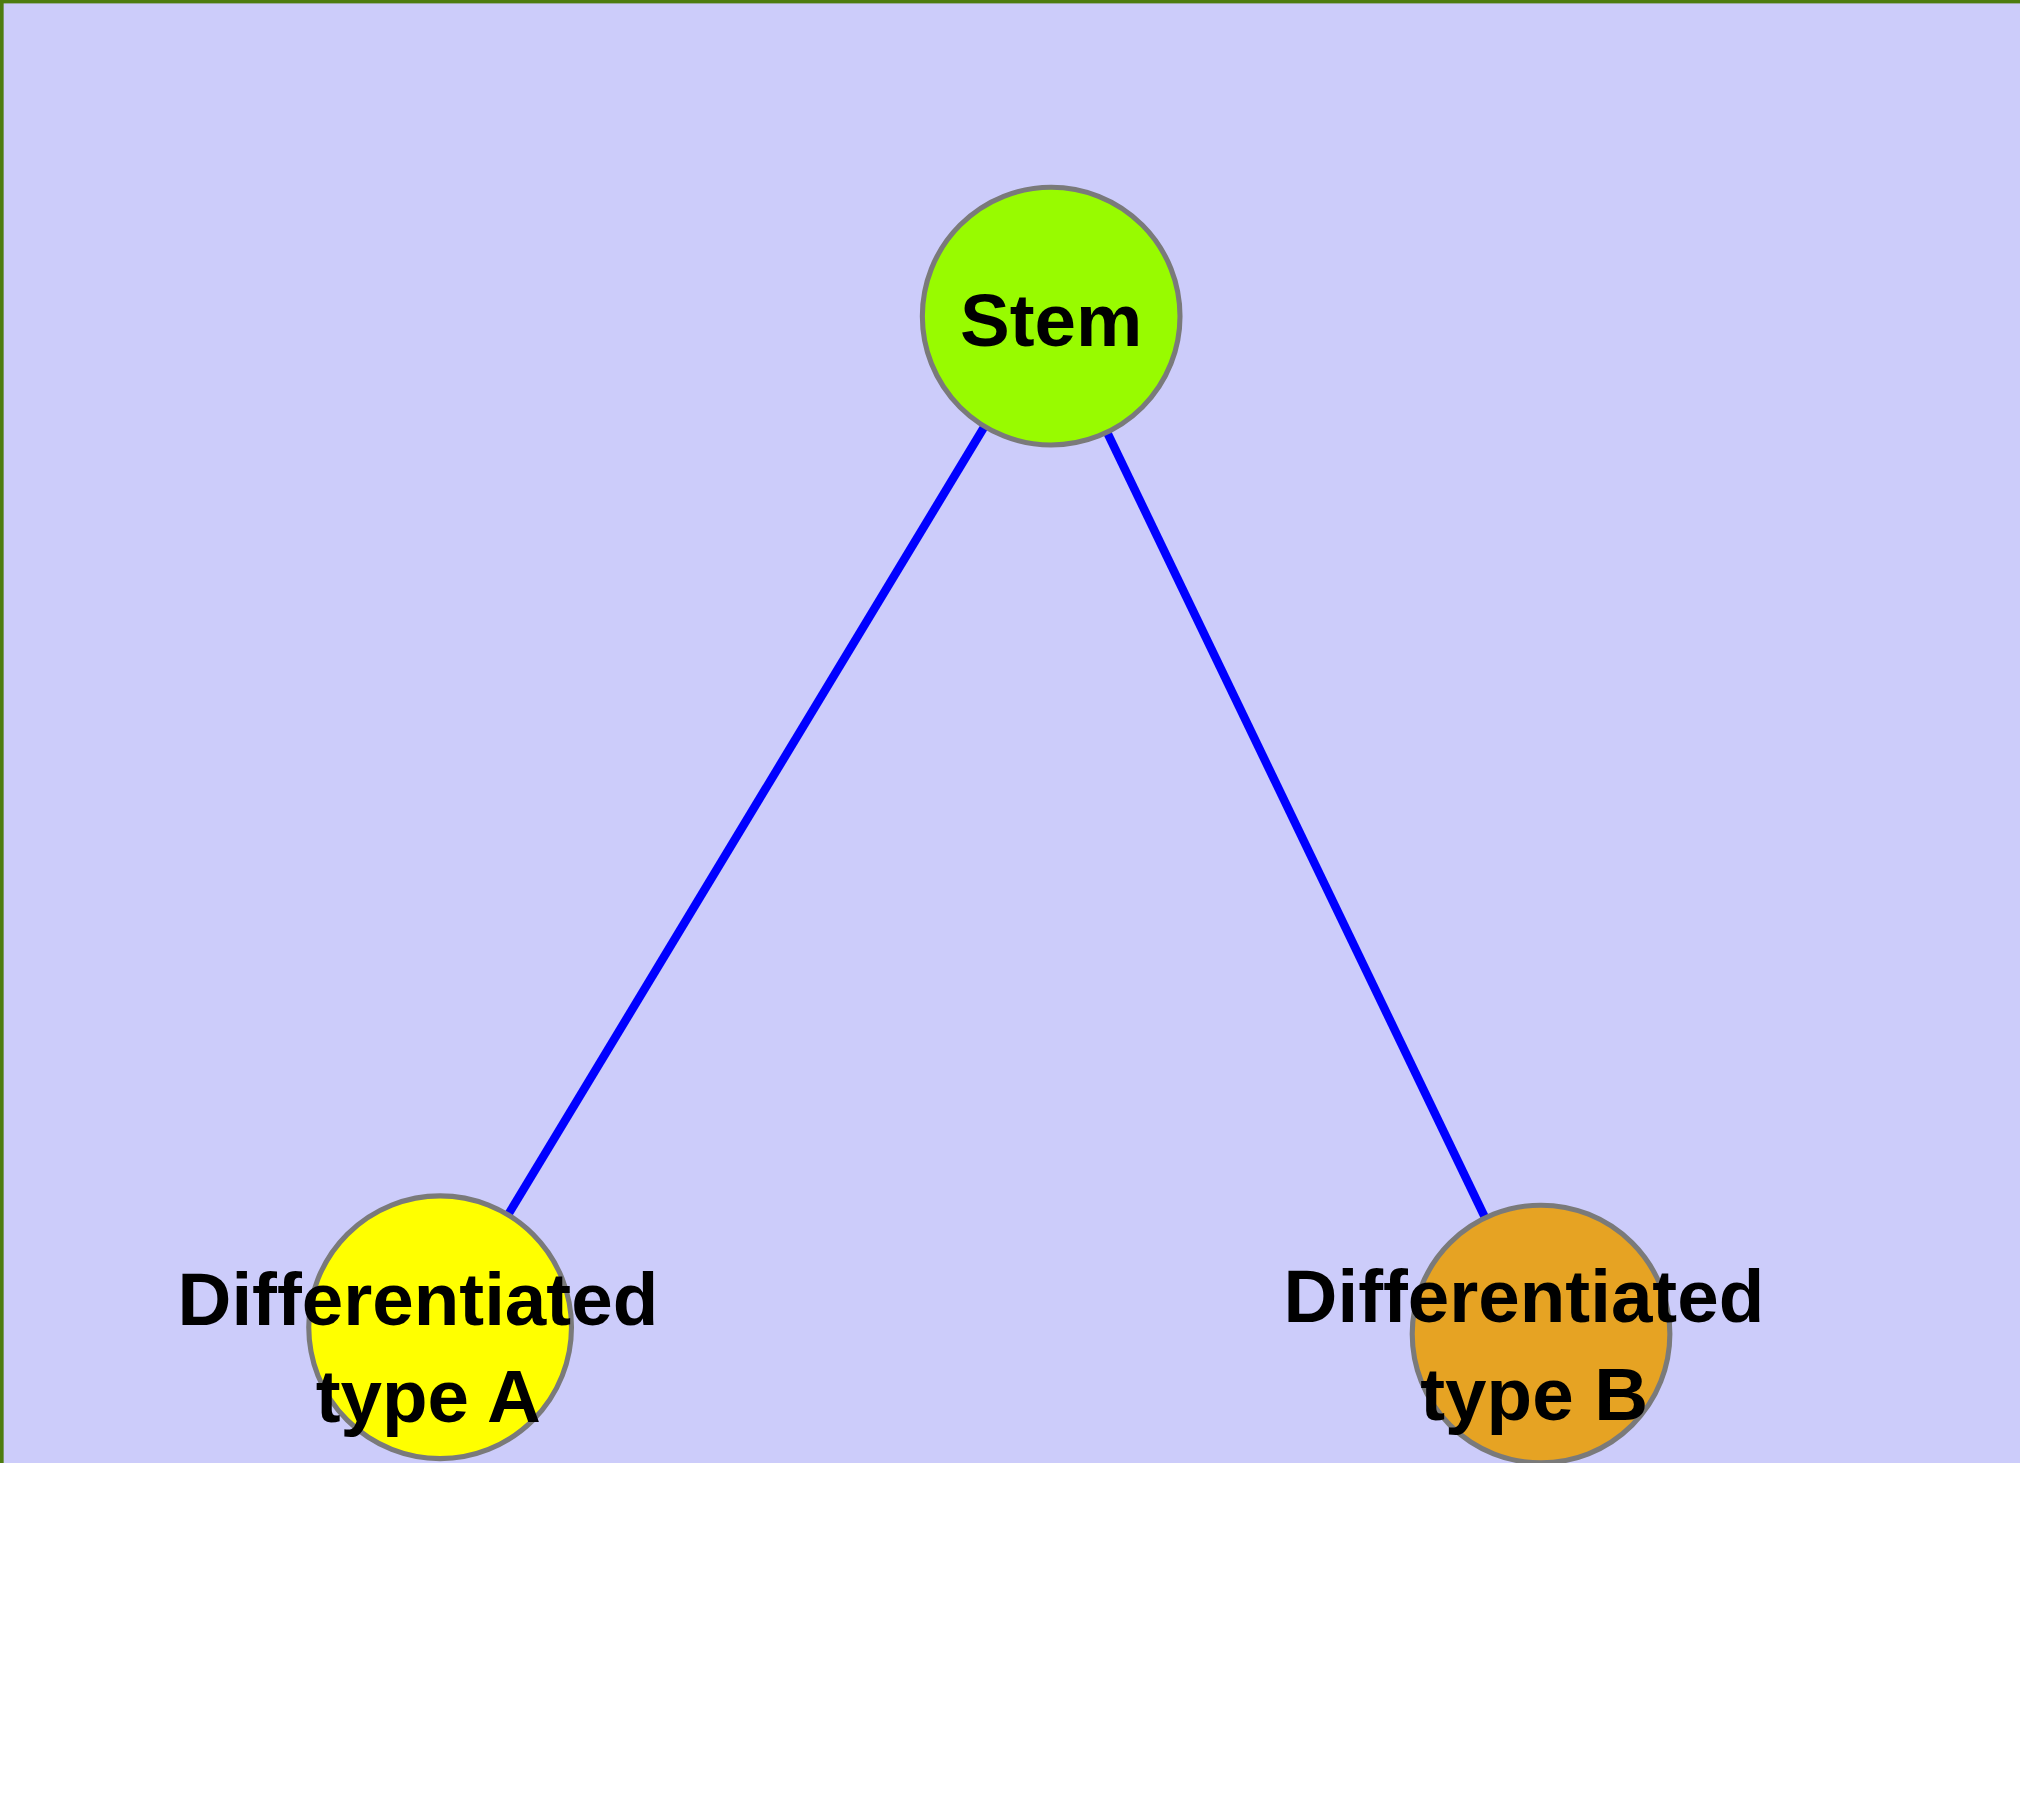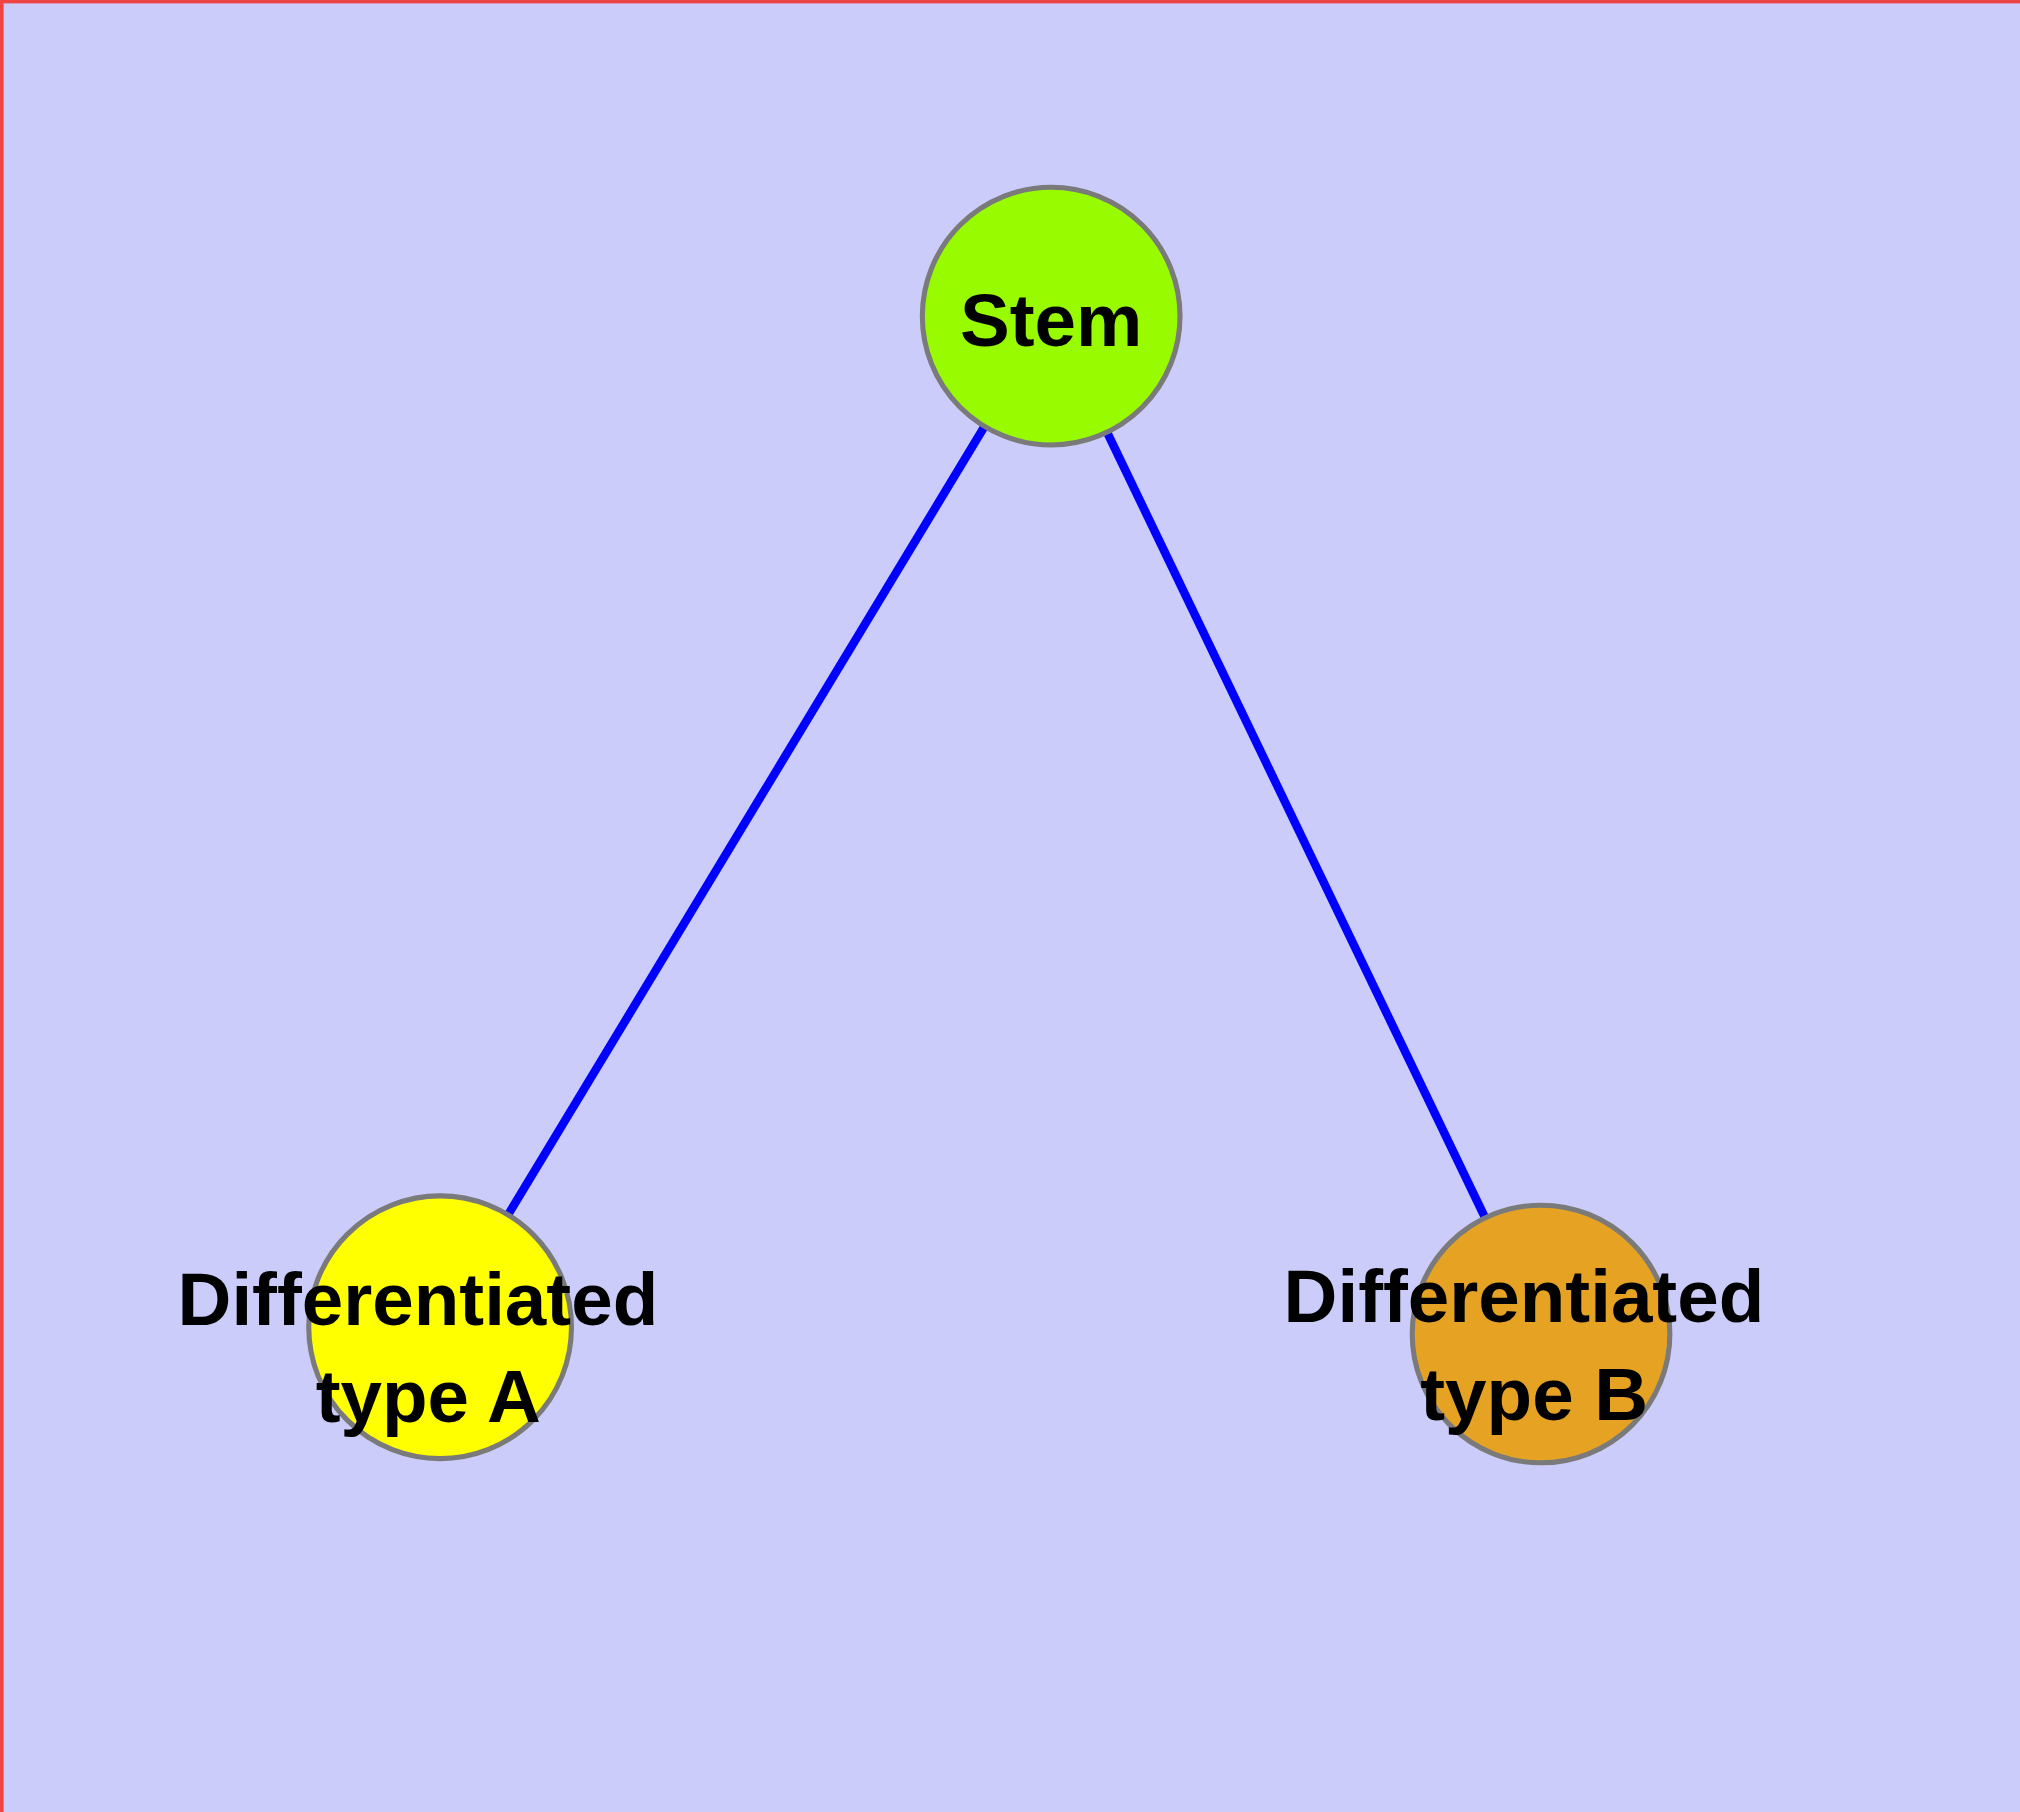--- a/index.html
+++ b/index.html
@@ -3,22 +3,22 @@
   <meta charset="utf-8">
   <style>
     html, body {
       margin: 0;
       padding: 0;
       background: #ffffff;
     }
     .canvas {
       position: relative;
       width: 2021px;
-      height: 1812px;
-      background: #ef4444;
+      height: 1463px;
+      background: #4d7c0f;
       overflow: hidden;
     }
     svg { display: block; }
     .node {
       stroke-width: 6px;
     }
     .edge {
       stroke-width: 10px;
       stroke-linecap: butt;
     }

